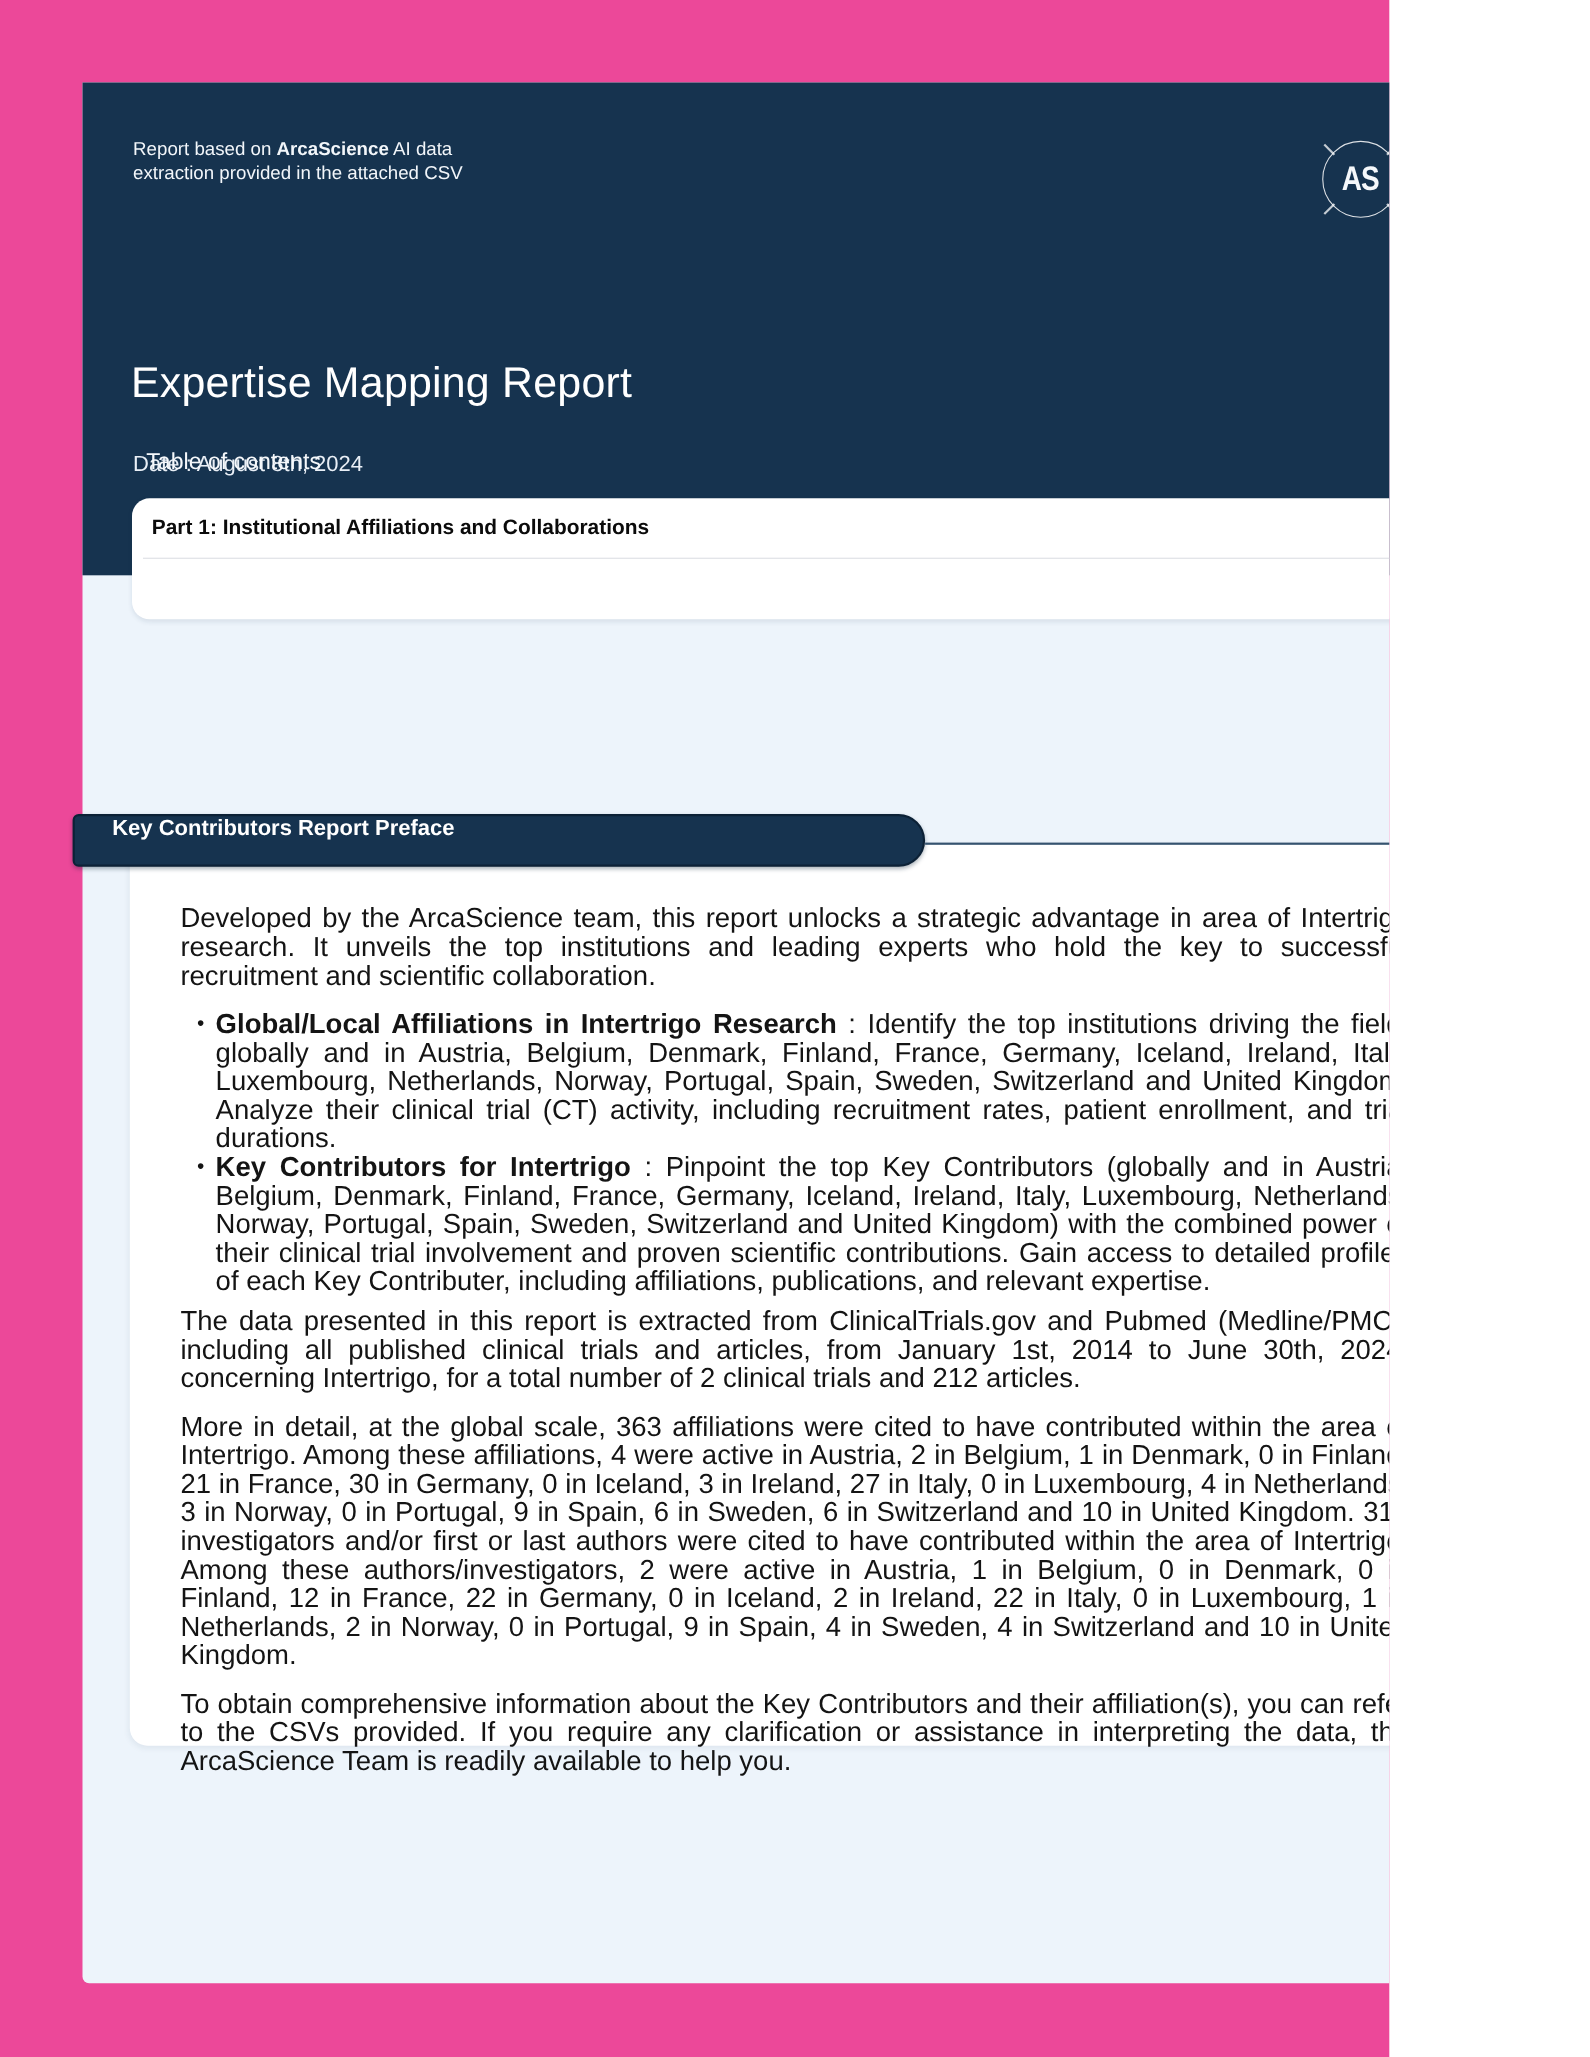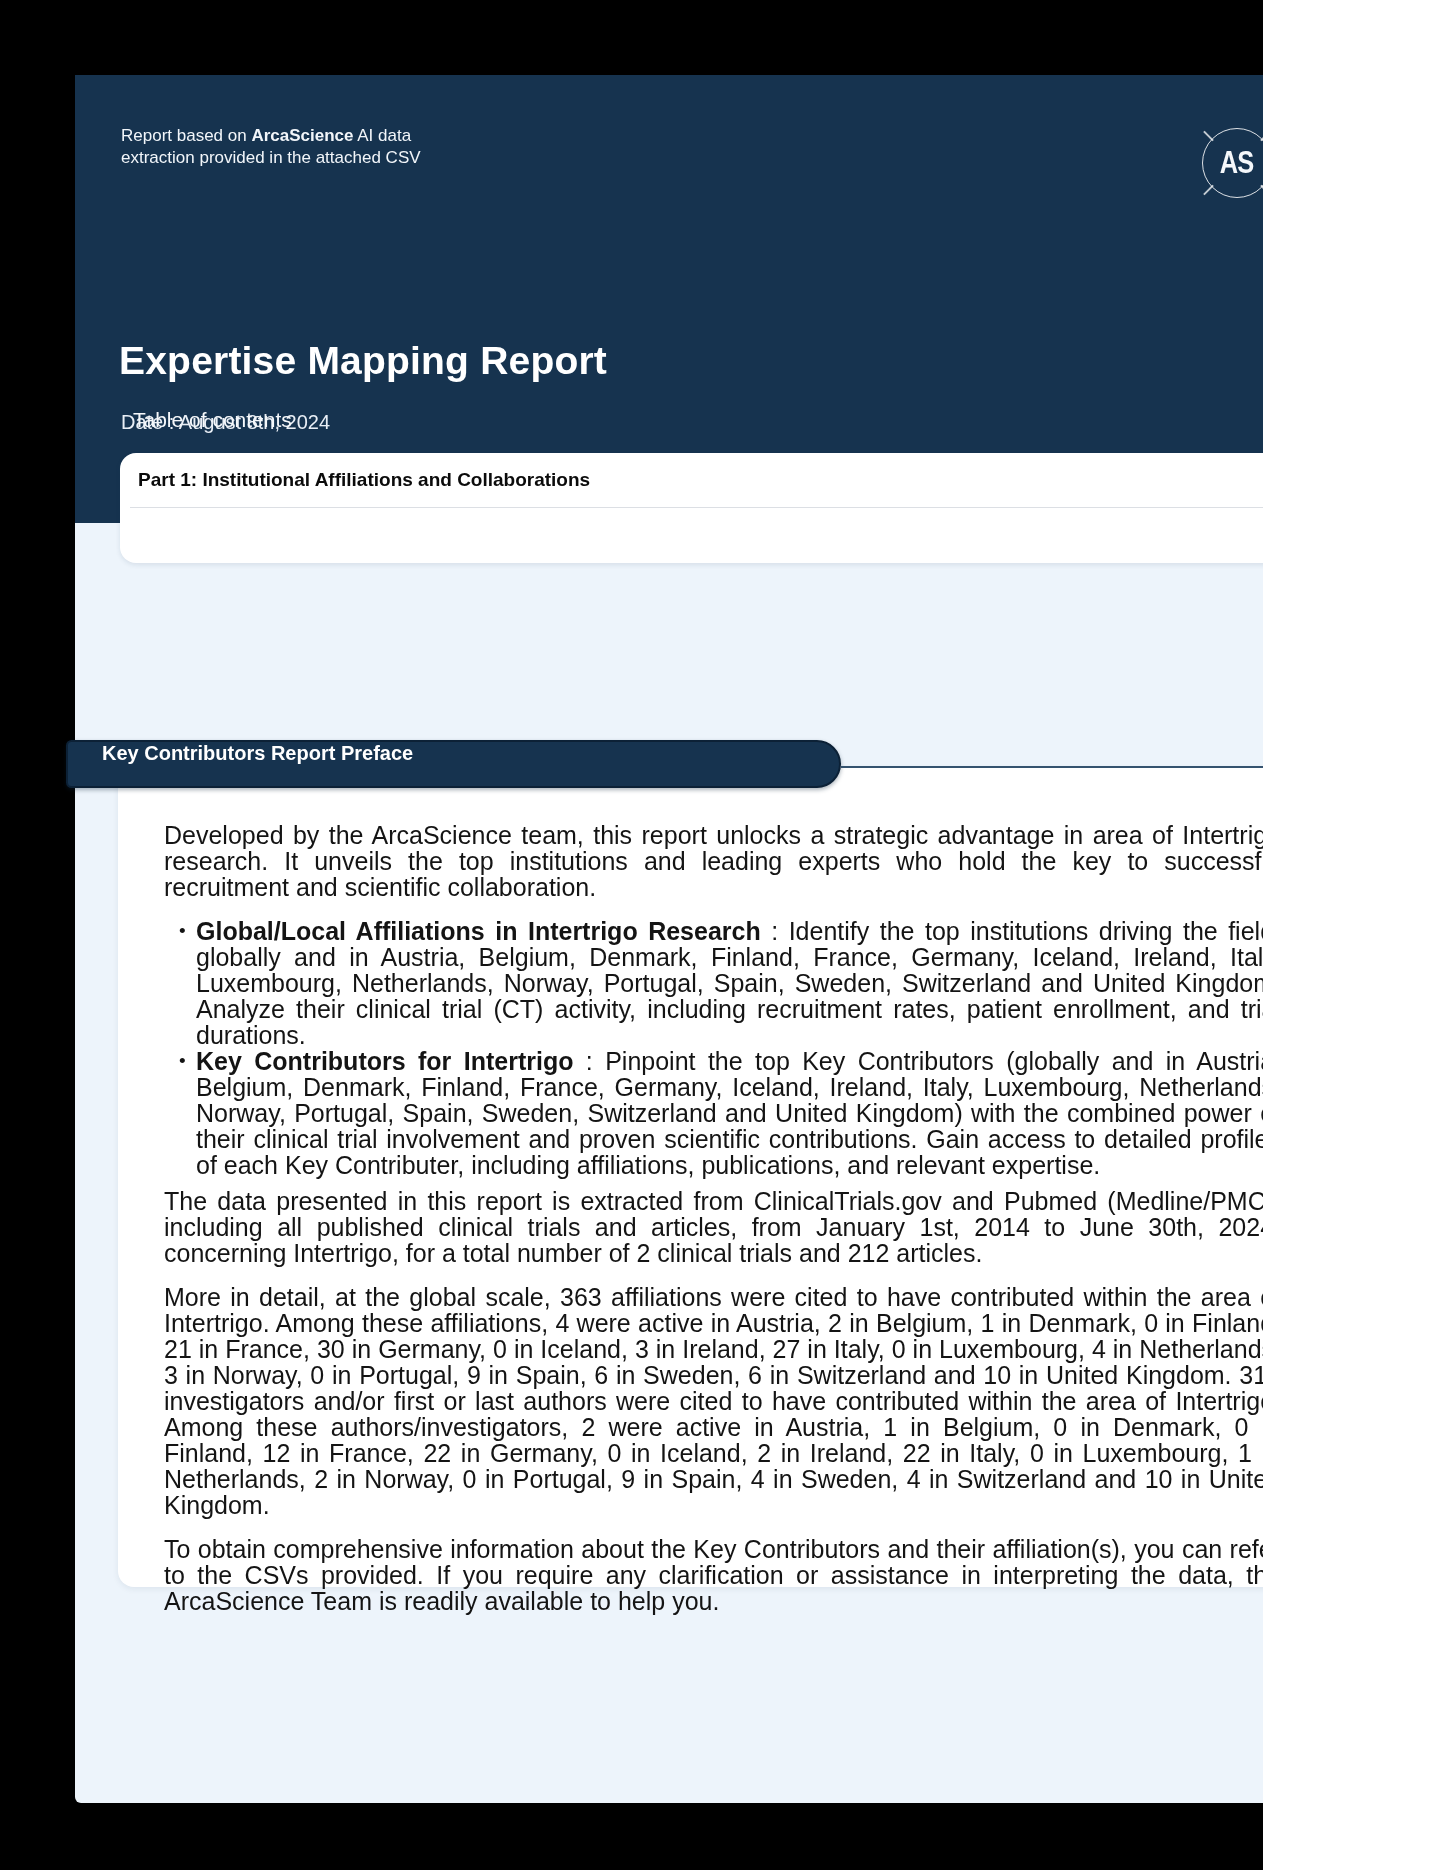--- a/index.html
+++ b/index.html
@@ -1,30 +1,30 @@
 <!DOCTYPE html>
 <html><head>
 <meta charset="utf-8">
 <style>
   * { box-sizing: border-box; margin: 0; padding: 0; }
   html,body { background:#ffffff; }
   body { font-family: "Liberation Sans", sans-serif; }
-  .canvas { position: relative; width: 1263px; height: 1870px; background:#000000; overflow:hidden; }
+  .canvas { position: relative; width: 1263px; height: 1870px; background:#ec4899; overflow:hidden; }
 
   
   .tint { position:absolute; left:75px; top:75px; width:1302px; height:1728px;
           background:#EDF4FB; border-radius:0 0 6px 6px; }
 
   
   .hero { position:absolute; left:75px; top:75px; width:1302px; height:448px; background:#16334F; }
   .tagline { position:absolute; left:46px; top:50px; width:300px; color:#F2F6FA;
              font-size:17px; line-height:22px; font-weight:400; }
   .tagline .b { font-weight:700; }
-  .title { position:absolute; left:44px; top:264px; color:#FFFFFF; font-size:39px;
-           font-weight:700; letter-spacing:0.2px; }
+  .title { position:absolute; left:44px; top:252px; color:#FFFFFF; font-size:39px;
+           font-weight:400; letter-spacing:0.2px; }
   .date { position:absolute; left:46px; top:336px; color:#E9EFF6; font-size:20px; }
 
   
   .logo { position:absolute; left:1127px; top:53px; width:70px; height:70px;
           border:1.5px solid rgba(255,255,255,0.85); border-radius:50%;
           display:flex; align-items:center; justify-content:center;text-align:right; }
   .logo-text { color:#F5F8FB; font-size:31px; font-weight:700; transform:scaleX(0.82);
                letter-spacing:-1px; }
   .tick { position:absolute; width:13px; height:2px; background:rgba(255,255,255,0.75); }
   .t-nw { left:-1px; top:6px; transform:rotate(45deg); }

